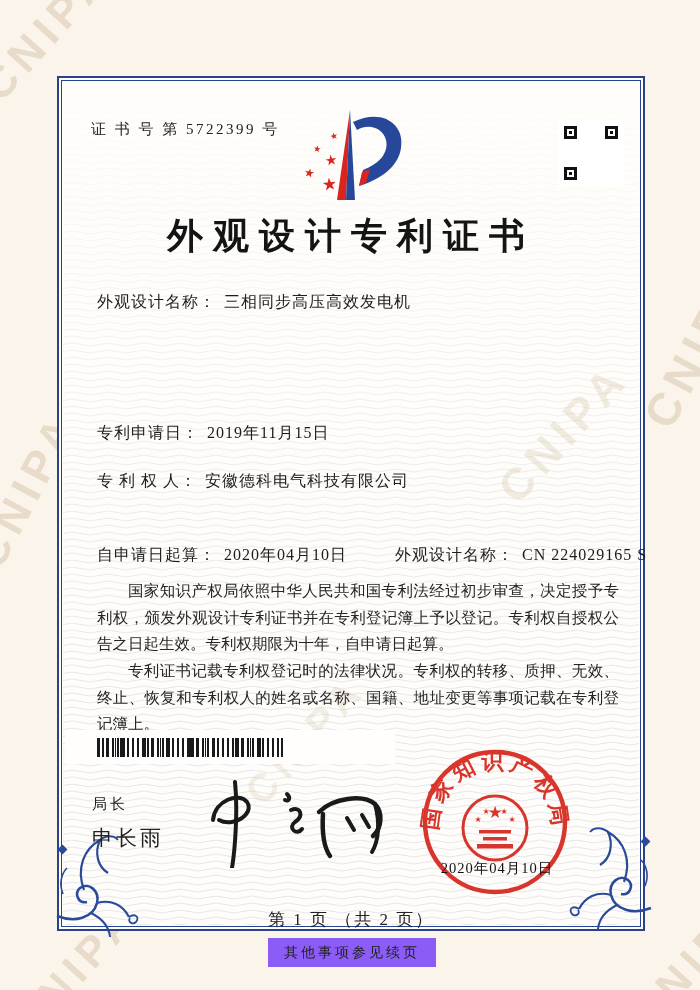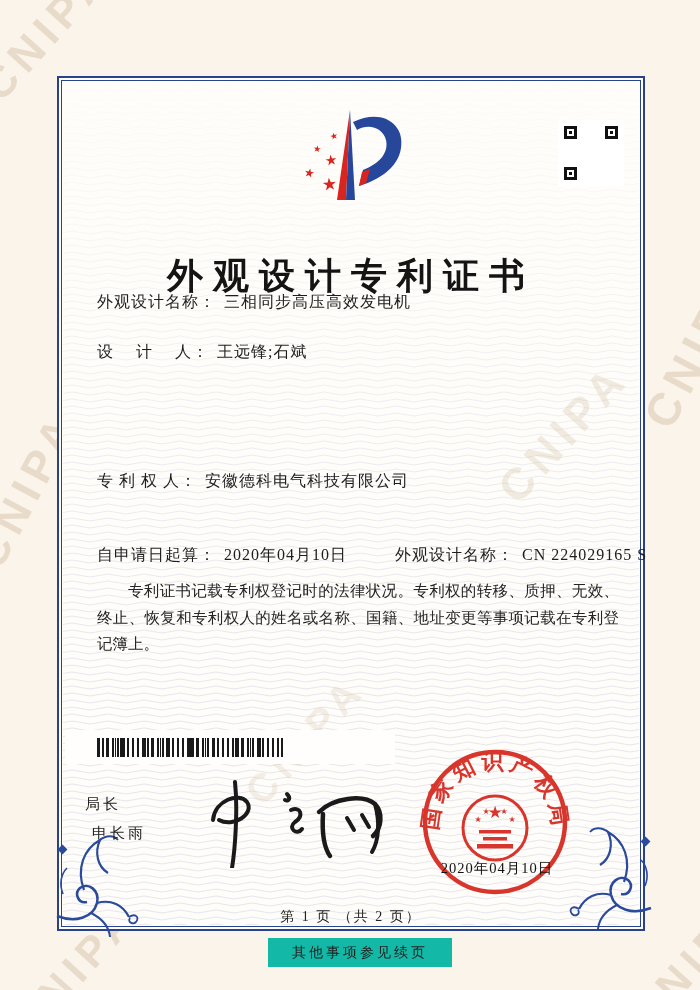--- a/index.html
+++ b/index.html
@@ -35,21 +35,21 @@
   .qr{position:absolute;left:6px;top:6px;width:54px;height:54px;background:#fff;
       background-image:
         repeating-linear-gradient(90deg,#161616 0 3px,rgba(0,0,0,0) 3px 7px),
         repeating-linear-gradient(0deg,#161616 0 3px,rgba(0,0,0,0) 3px 8px);
       background-blend-mode:lighten;}
   .qr .finder{position:absolute;width:13px;height:13px;border:3px solid #111;background:#fff;box-sizing:border-box;}
   .qr .finder::after{content:"";position:absolute;left:2px;top:2px;width:3px;height:3px;background:#111;}
   .qr .f-tl{left:0;top:0;} .qr .f-tr{right:0;top:0;} .qr .f-bl{left:0;bottom:0;}
 
   .title{position:absolute;left:0;top:134px;width:100%;text-align:center;
-         font-size:36px;font-weight:bold;letter-spacing:10px;color:#141414;margin-top:40px;}
+         font-size:36px;font-weight:bold;letter-spacing:10px;color:#141414;}
 
   
   .frow{position:absolute;left:38px;font-size:16px;white-space:nowrap;color:#1d1d1d;}
   .flabel{letter-spacing:1px;}
   .fvalue{margin-left:8px;letter-spacing:1px;text-align:right;}
   .fpair2{margin-left:48px;}
   .r1{top:214px;} .r2{top:264px;} .r3{top:305px;} .r4{top:345px;}
   .r5{top:393px;} .r6{top:427px;} .r7{top:467px;}
 
   
@@ -59,39 +59,39 @@
 
   
   .barcode-band{position:absolute;left:6px;top:652px;width:330px;height:34px;background:#fffefd;}
   .barcode{position:absolute;left:38px;top:660px;width:186px;height:19px;background:#fff;
       background-image:
         repeating-linear-gradient(90deg,#1a1a1a 0 2px,rgba(0,0,0,0) 2px 5px),
         repeating-linear-gradient(90deg,#1a1a1a 0 1px,rgba(0,0,0,0) 1px 9px),
         repeating-linear-gradient(90deg,#1a1a1a 0 3px,rgba(0,0,0,0) 3px 23px);}
 
   
-  .sig-title{position:absolute;left:26px;top:717px;font-size:15px;letter-spacing:3px;
+  .sig-title{position:absolute;left:33px;top:717px;font-size:15px;letter-spacing:3px;
              font-family:"Liberation Sans", sans-serif;color:#222;text-align:right;}
-  .sig-name{position:absolute;left:33px;top:746px;font-size:15px;letter-spacing:3px;
+  .sig-name{position:absolute;left:33px;top:746px;font-size:21px;letter-spacing:3px;
             font-family:"Liberation Sans", sans-serif;color:#222;}
   .signature{position:absolute;left:140px;top:690px;}
 
   
   .seal{position:absolute;left:360px;top:668px;width:152px;height:152px;}
   .seal-date{position:absolute;left:368px;top:781px;width:140px;text-align:center;
              font-size:14.5px;letter-spacing:1px;color:#121212;}
 
   
   .page-no{position:absolute;left:0;top:830px;width:100%;text-align:center;
-           font-size:14px;letter-spacing:2px;color:#222;}
+           font-size:17px;letter-spacing:2px;color:#222;}
   .flourish{position:absolute;pointer-events:none;}
   .fl-left{left:-6px;top:746px;}
   .fl-right{left:504px;top:738px;transform:scaleX(-1);}
 
-  .cont-note-box{position:absolute;left:268px;top:938px;background:#14b8a6;padding:5px 24px;}
+  .cont-note-box{position:absolute;left:268px;top:938px;background:#8b5cf6;padding:5px 16px;}
   .cont-note{font-size:14px;letter-spacing:3px;color:#222;}
 </style>
 </head>
 <body>
 
 <div class="page">
 
   <div class="wm wm-tl">CNIPA</div>
   <div class="wm wm-tr">CNIPA</div>
   <div class="wm wm-ml">CNIPA</div>
@@ -134,20 +134,21 @@
         <path d="M31,66 C23,44 31,25 47,16 C41,29 45,43 55,49" stroke-width="2.2"></path>
         <path d="M44,79 C58,75 70,81 76,93" stroke-width="2.2"></path>
         <path d="M38,89 C50,95 56,103 57,113" stroke-width="2"></path>
         <path d="M47,16 C53,11 61,11 65,16" stroke-width="1.8"></path>
         <path d="M76,93 C82,89 87,93 83,98 C80,101 74,98 77,94" stroke-width="1.8"></path>
         <path d="M10,70 C6,60 8,50 14,44" stroke-width="1.6"></path>
       </g>
       <rect x="6" y="22" width="7" height="7" fill="#2a4a9b" transform="rotate(45 9.5 25.5)"></rect>
     </svg>
 
+    <div class="cert-no">证 书 号 第 5722399 号</div>
 
     <div class="logo">
       <svg width="120" height="100" viewBox="0 0 120 100">
         <polygon points="63,2 50,92 59,92" fill="#d8251f"></polygon>
         <polygon points="63,2 59,92 68,92" fill="#27489a"></polygon>
         <path d="M66,14 C95,0 118,16 114,40 C111,60 92,72 72,78 L76,62 C92,56 102,45 99,32 C96,20 82,15 70,22 Z" fill="#27489a"></path>
         <path d="M72,78 L75,64 L83,61 L79,75 Z" fill="#d8251f"></path>
       </svg>
       <span class="star" style="left:43px;top:24px;font-size:9px;transform:rotate(-14deg);">★</span>
       <span class="star" style="left:26px;top:37px;font-size:9px;transform:rotate(10deg);">★</span>
@@ -162,31 +163,32 @@
         <div class="finder f-tr"></div>
         <div class="finder f-bl"></div>
       </div>
     </div>
 
     <div class="title">外观设计专利证书</div>
 
     <div class="frow r1">
       <span class="flabel">外观设计名称：</span><span class="fvalue">三相同步高压高效发电机</span>
     </div>
-    <div class="frow r2">
-      <span class="flabel">设　 计　 人：</span><span class="fvalue">王远锋;石斌</span>
+    <div class="frow r4">
+      <span class="flabel">专利申请日：</span><span class="fvalue">2019年11月15日</span>
     </div>
     <div class="frow r5">
       <span class="flabel">专 利 权 人：</span><span class="fvalue">安徽德科电气科技有限公司</span>
     </div>
     <div class="frow r7">
       <span class="flabel">自申请日起算：</span><span class="fvalue">2020年04月10日</span><span class="flabel fpair2">外观设计名称：</span><span class="fvalue">CN 224029165 S</span>
     </div>
 
     <div class="paras">
+      <p>国家知识产权局依照中华人民共和国专利法经过初步审查，决定授予专利权，颁发外观设计专利证书并在专利登记簿上予以登记。专利权自授权公告之日起生效。专利权期限为十年，自申请日起算。</p>
       <p>专利证书记载专利权登记时的法律状况。专利权的转移、质押、无效、终止、恢复和专利权人的姓名或名称、国籍、地址变更等事项记载在专利登记簿上。</p>
     </div>
 
     <div class="barcode-band"></div>
     <div class="barcode"></div>
 
     <div class="sig-title">局长</div>
     <div class="sig-name">申长雨</div>
 
     <svg class="signature" width="200" height="100" viewBox="0 0 200 100">

